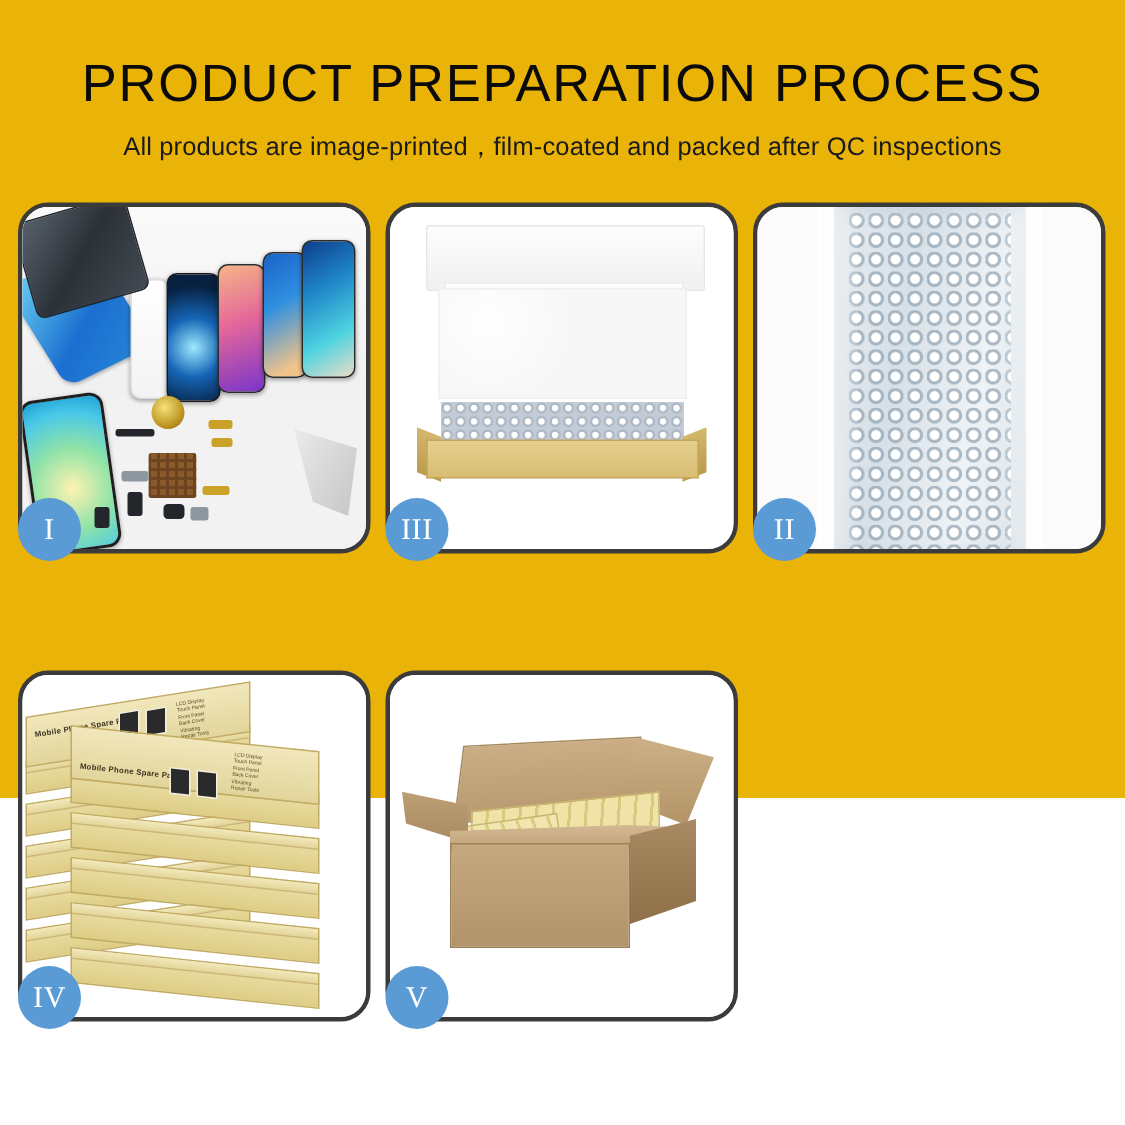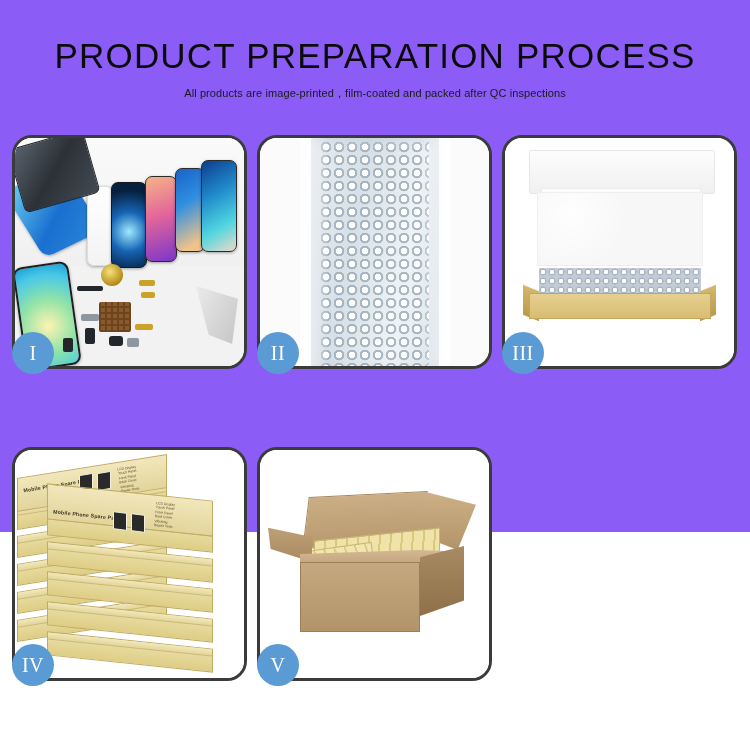--- a/index.html
+++ b/index.html
@@ -10,39 +10,39 @@
     height: 750px;
     background: #ffffff;
     font-family: "Liberation Sans", sans-serif;
     overflow: hidden;
   }
 
   #page {
     position: relative;
     width: 750px;
     height: 532px;
-    background: #8b5cf6;
+    background: #eab308;
   }
 
   
   .header { position: absolute; top: 0; left: 0; width: 750px; text-align: center; }
 
   .page-title {
     margin-top: 36px;
     font-size: 35px;
     letter-spacing: 1.2px;
     font-weight: 400;
     color: #0b0b0b;
     font-family: "Liberation Sans", sans-serif;
     white-space: nowrap;
   }
 
   .page-subtitle {
     margin-top: 10px;
-    font-size: 11px;
+    font-size: 17px;
     color: #1a1a1a;
     font-weight: 400;
     letter-spacing: 0.1px;
     white-space: nowrap;
   }
 
   
   .grid {
     position: absolute;
     top: 135px;
@@ -373,38 +373,38 @@
         <div class="chip dark" style="left:94px;top:198px;width:14px;height:10px;border-radius:3px;"></div>
         <div class="chip lite" style="left:112px;top:200px;width:12px;height:9px;"></div>
         <div class="chip gold" style="left:120px;top:186px;width:18px;height:6px;"></div>
         <div class="chip dark" style="left:48px;top:200px;width:10px;height:14px;border-radius:2px;"></div>
         <div class="tweezer"></div>
       </div>
       <div class="badge">I</div>
     </div>
 
     <div class="panel">
-      <div class="panel-clip scene-bubble">
-        <div class="bubble-sheet"></div>
-        <div class="bubble-edge"></div>
-      </div>
-      <div class="badge">II</div>
-    </div>
-
-    <div class="panel">
       <div class="panel-clip scene-openbox">
         <div class="ob-lid"></div>
         <div class="ob-lid-inner"></div>
         <div class="ob-foam"></div>
         <div class="ob-bubbles"></div>
         <div class="ob-side-l"></div>
         <div class="ob-side-r"></div>
         <div class="ob-front"></div>
       </div>
       <div class="badge">III</div>
+    </div>
+
+    <div class="panel">
+      <div class="panel-clip scene-bubble">
+        <div class="bubble-sheet"></div>
+        <div class="bubble-edge"></div>
+      </div>
+      <div class="badge">II</div>
     </div>
 
     <div class="panel">
       <div class="panel-clip scene-stack">
 
         <div class="sbox" style="left:2px;top:46px;width:150px;height:22px;transform:skewY(-9deg);">
             <span class="lid"></span>
           </div>
         <div class="sbox" style="left:2px;top:74px;width:150px;height:22px;transform:skewY(-9deg);">
             <span class="lid"></span>

